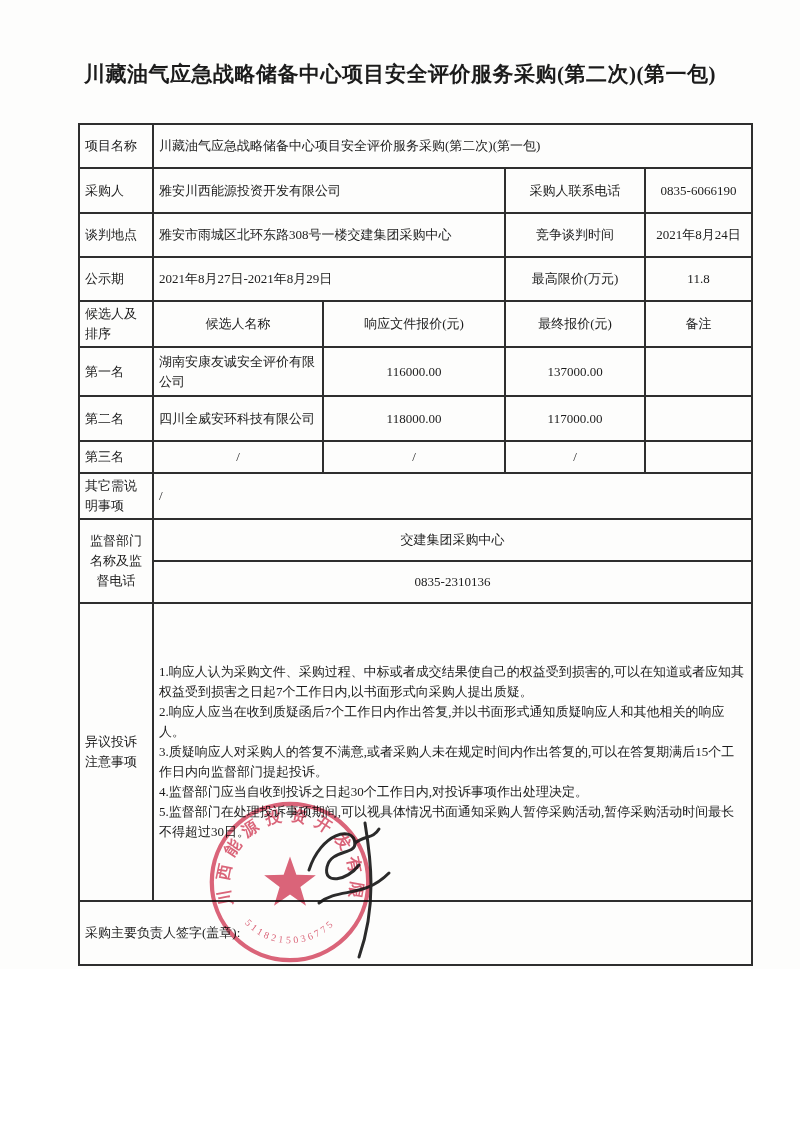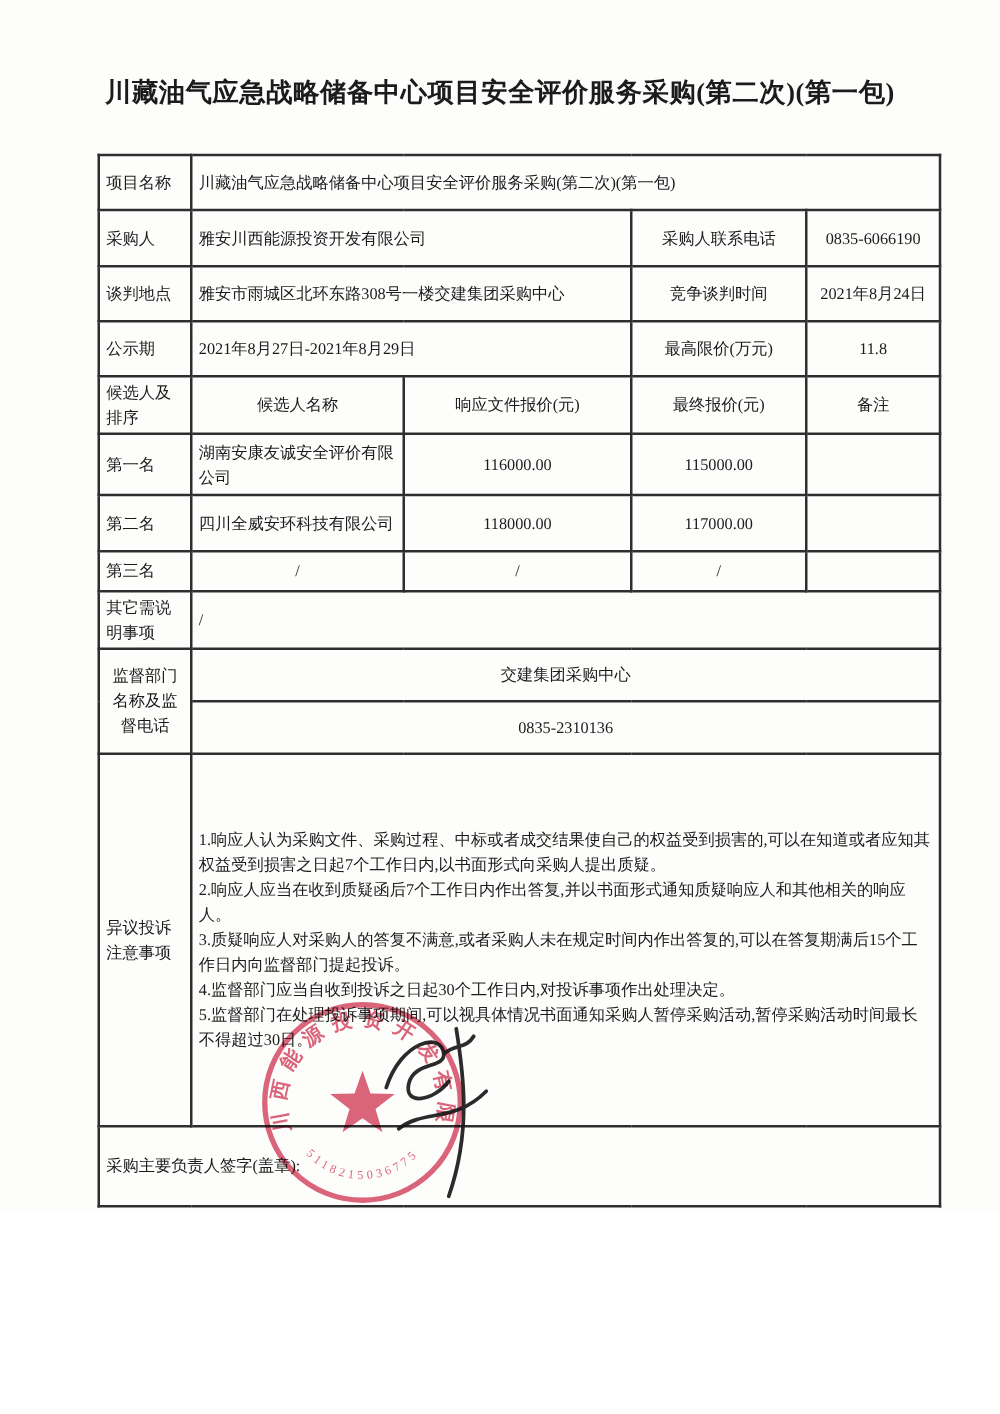--- a/index.html
+++ b/index.html
@@ -110,21 +110,21 @@
         <td class="lab l">候选人及排序</td>
         <td class="c">候选人名称</td>
         <td class="c">响应文件报价(元)</td>
         <td class="c">最终报价(元)</td>
         <td class="c">备注</td>
       </tr>
       <tr class="h47">
         <td class="lab l">第一名</td>
         <td class="l">湖南安康友诚安全评价有限公司</td>
         <td class="c">116000.00</td>
-        <td class="c">115000.00</td>
+        <td class="c">137000.00</td>
         <td class="c"></td>
       </tr>
       <tr class="h43">
         <td class="lab l">第二名</td>
         <td class="l">四川全威安环科技有限公司</td>
         <td class="c">118000.00</td>
         <td class="c">117000.00</td>
         <td class="c"></td>
       </tr>
       <tr class="h30">

